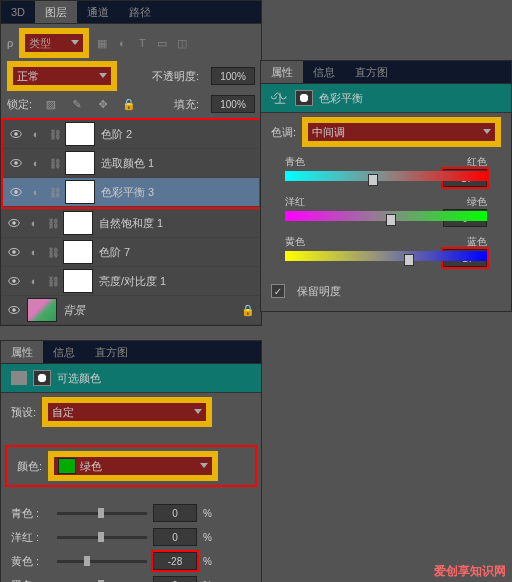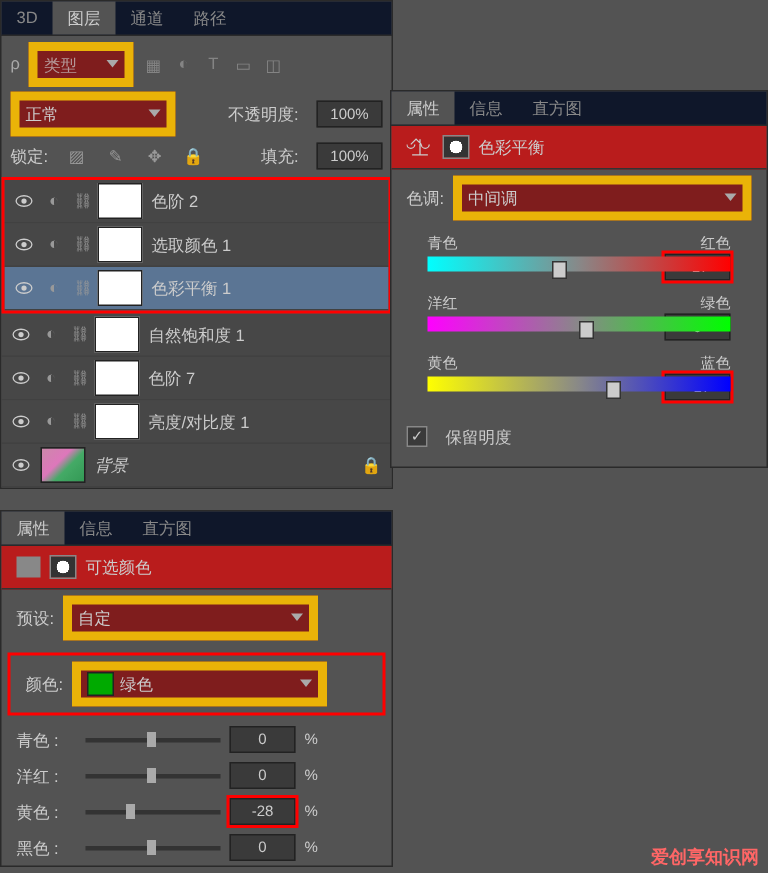--- a/index.html
+++ b/index.html
@@ -36,21 +36,21 @@
 .drop-row{display:flex;align-items:center;padding:4px 10px;gap:6px}
 .drop-row .dropdown{width:150px;flex:0 0 150px}
 .sw-green{width:16px;height:14px;background:#0a0;border:1px solid #222;display:inline-block;margin-right:4px}
 .mini-slider{display:flex;align-items:center;padding:3px 10px;gap:6px}
 .mini-slider .track{flex:0 0 90px;height:3px;background:#333;position:relative}
 .mini-slider .track .t{position:absolute;left:46%;top:-4px;width:6px;height:10px;background:#aaa}
 .pct{font-size:10px}
 .filter-icons{display:flex;gap:6px;padding:4px 6px;align-items:center}
 .filter-icons span{opacity:.7}
 .watermark{position:absolute;right:6px;bottom:2px;color:#f66;font-size:12px;font-weight:bold}
-.panel-title{display:flex;align-items:center;gap:6px;padding:6px 10px;background:#b91c1c;border-bottom:1px solid #333}
+.panel-title{display:flex;align-items:center;gap:6px;padding:6px 10px;background:#0f766e;border-bottom:1px solid #333}
 .balance-icon{width:18px;height:14px}
 </style>
 </head>
 <body>
 
 <div class="left-panel panel">
   <div class="tabs">
     <div class="tab">3D</div>
     <div class="tab active">图层</div>
     <div class="tab">通道</div>
@@ -105,21 +105,21 @@
         <span class="lbl">选取颜色 1</span>
       </div>
     <div class="layer sel">
         <span class="eye"><svg viewBox="0 0 16 16">
             <ellipse cx="8" cy="8" rx="6" ry="4" fill="none" stroke="#ccc"></ellipse>
             <circle cx="8" cy="8" r="2" fill="#ccc"></circle>
           </svg></span>
         <span class="icon-sm">◐</span>
         <span class="link-icon">⛓</span>
         <div class="thumb"></div>
-        <span class="lbl">色彩平衡 1</span>
+        <span class="lbl">色彩平衡 3</span>
       </div>
   </div>
   <div class="layer">
       <span class="eye"><svg viewBox="0 0 16 16">
           <ellipse cx="8" cy="8" rx="6" ry="4" fill="none" stroke="#ccc"></ellipse>
           <circle cx="8" cy="8" r="2" fill="#ccc"></circle>
         </svg></span>
       <span class="icon-sm">◐</span>
       <span class="link-icon">⛓</span>
       <div class="thumb"></div>
@@ -228,21 +228,21 @@
     <span style="width:16px;height:14px;background:#888;display:inline-block"></span>
     <span style="width:16px;height:14px;border:1px solid #888;display:inline-block;background:radial-gradient(circle,#fff 40%,#333 41%)"></span>
     <span>可选颜色</span>
   </div>
   <div class="drop-row">
     <span>预设:</span>
     <div class="dropdown">
         <span>自定</span>
       </div>
   </div>
-  <div class="drop-row redbox" style="margin:6px 6px">
+  <div class="drop-row redbox" style="margin:16px 6px">
     <span>颜色:</span>
     <div class="dropdown">
         <span class="sw-green"></span>
         <span>绿色</span>
       </div>
   </div>
   <div class="mini-slider">
       <span style="width:40px">青色 :</span>
       <div class="track">
         <div class="t"></div>

